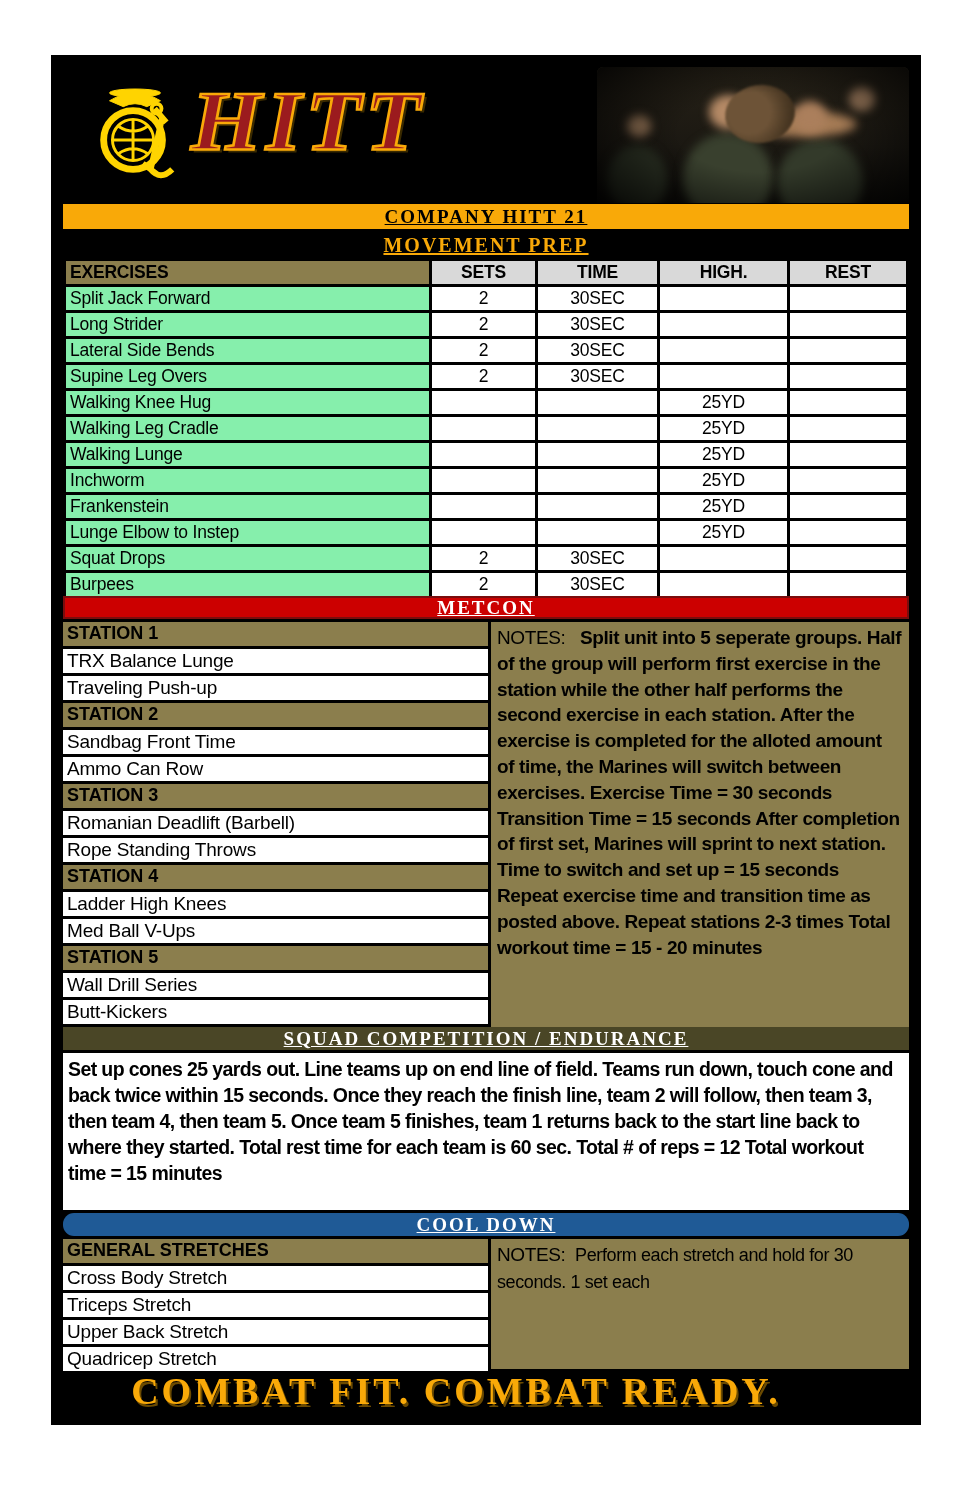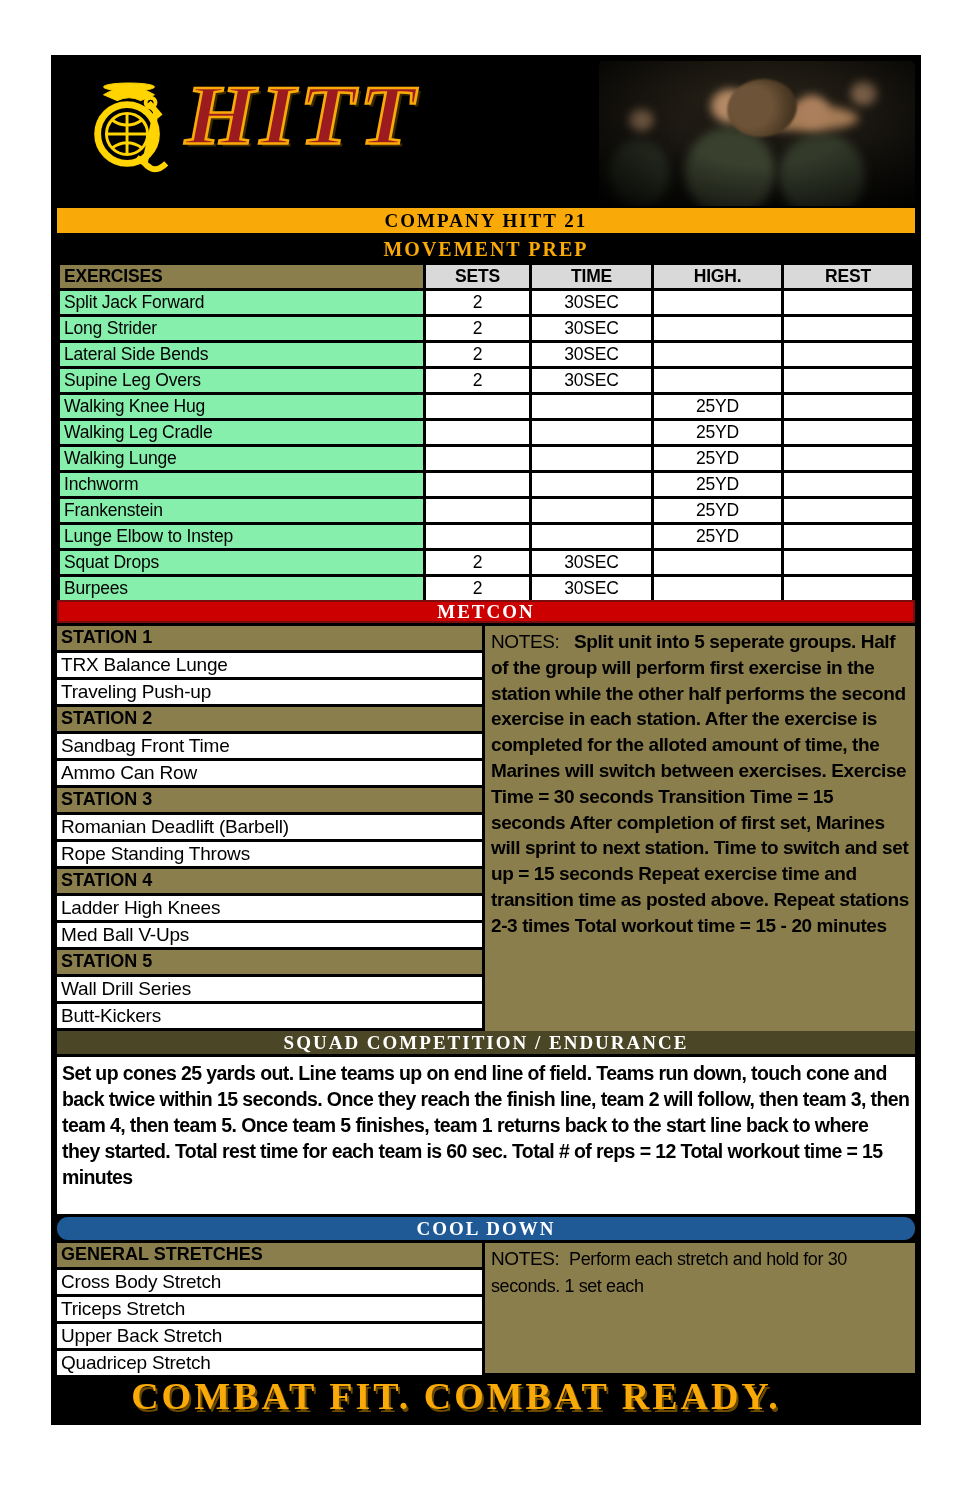--- a/index.html
+++ b/index.html
@@ -5,21 +5,21 @@
   :root{
     --gold:#F9A908; --logo-yellow:#FFD400; --logo-red:#9B1B1E;
     --olive:#8B7E4D; --dark-olive:#4A4626; --red:#CC0000;
     --blue:#1F5A96; --gray:#D9D9D9;
   }
   *{box-sizing:border-box; margin:0; padding:0;}
   html,body{background:#fff;}
   body{width:972px; height:1486px; position:relative; font-family:"Liberation Sans",sans-serif;}
   .sheet{
     position:absolute; left:51px; top:55px; width:870px; height:1370px;
-    background:#000; padding:6px; display:flex; flex-direction:column;
+    background:#000; padding:12px; display:flex; flex-direction:column;
   }
   
   .header-row{height:146px; display:flex; position:relative; overflow:hidden;}
   .logo-block{position:relative; width:540px; height:146px;}
   .ega{position:absolute; left:23px; top:12px; width:98px; height:118px;}
   .hitt{
     position:absolute; left:128px; top:6px;
     font-family:"Liberation Serif",serif; font-style:italic; font-weight:900;
     font-size:84px; line-height:98px; letter-spacing:4px;
     color:var(--logo-red,#9B1B1E);
@@ -53,20 +53,21 @@
     background:radial-gradient(circle at 35% 45%,#6d5337 0 38%,#4a3823 70%,#332717 100%);
     border-radius:50%; filter:blur(1px); transform:rotate(-8deg);
   }
   .vignette{position:absolute; inset:0;
     background:radial-gradient(ellipse at 52% 45%, rgba(0,0,0,0) 35%, rgba(0,0,0,.72) 85%, #000 100%);}
   
   .banner{
     height:23px; margin-bottom:3px; display:flex; align-items:center; justify-content:center;
     font-family:"Liberation Serif",serif; font-weight:bold; font-size:19px; letter-spacing:2px;
     flex:0 0 auto;
+    text-decoration:underline;
   }
   .banner.gold-bg{background:var(--gold,#F9A908); color:#000; height:25px; margin-top:1px;}
   .banner.black-bg{background:transparent; color:var(--gold,#F9A908); height:26px; font-size:20px;}
   .banner.red-bg{background:var(--red,#CC0000); color:#fff; box-shadow:inset 0 0 0 2px #7a0d0d;}
   .banner.darkolive-bg{background:var(--dark-olive,#4A4626); color:#fff;}
   .banner.blue-bg{background:var(--blue,#1F5A96); color:#fff;border-radius:11px;}
   
   table.mp{width:100%; border-collapse:separate; border-spacing:3px; table-layout:fixed; flex:0 0 auto; margin:-3px 0;}
   table.mp td,table.mp th{height:23px; font-size:17.5px; letter-spacing:-0.2px; padding:0 4px; overflow:hidden; white-space:nowrap;}
   th.hdr-ex{background:var(--olive,#8B7E4D); color:#000; text-align:left; font-size:18px; font-weight:bold;}

